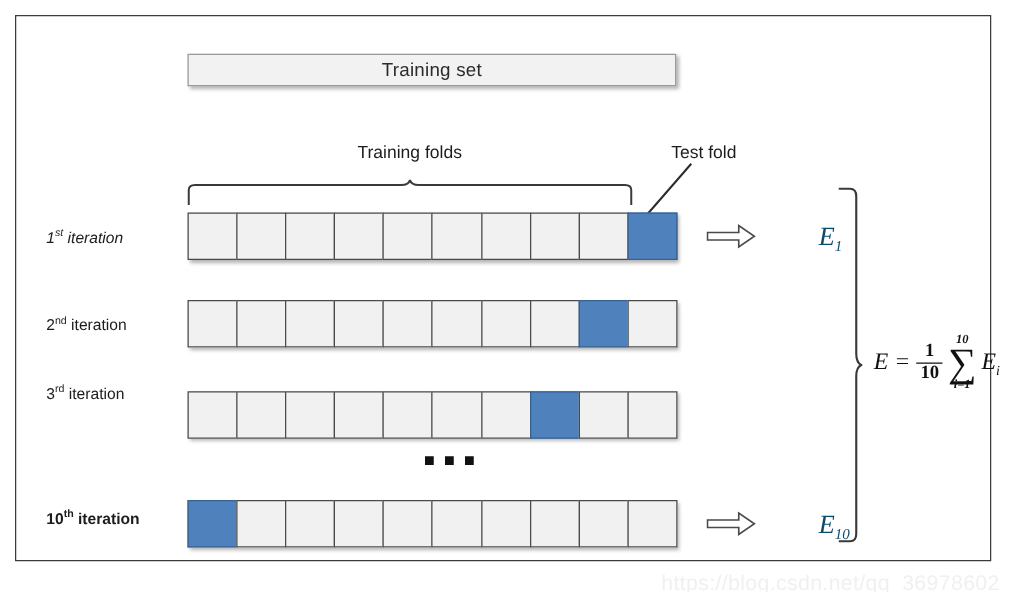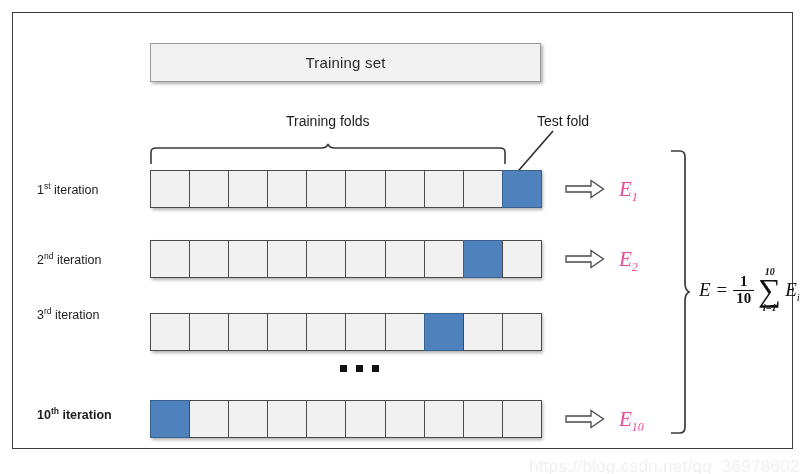--- a/index.html
+++ b/index.html
@@ -28,21 +28,21 @@
     box-sizing: border-box;
     background: #ffffff;
   }
 
   
   #training-set-box {
     position: absolute;
     left: 137px;
     top: 30px;
     width: 391px;
-    height: 39px;
+    height: 26px;
     background: #f2f2f2;
     border: 1px solid #9a9a9a;
     box-sizing: border-box;
     box-shadow: 2px 2px 3px rgba(0,0,0,0.30);
     display: flex;
     align-items: center;
     justify-content: center;
   }
   #training-set-label {
     font-size: 15px;
@@ -121,22 +121,23 @@
     display: flex;
     align-items: center;
     gap: 14px;
     height: 38px;
   }
   .block-arrow { width: 40px; height: 20px; display: block; }
   .error-term {
     font-family: "Liberation Serif", serif;
     font-style: italic;
     font-size: 21px;
-    color: #ec4899;
-    white-space: nowrap;
+    color: #0c4a6e;
+    white-space: nowrap;
+    margin-left: 36px;
   }
   .error-term sub {
     font-size: 12px;
     vertical-align: sub;
     line-height: 0;
   }
 
   
   #ellipsis-dots {
     position: absolute;
@@ -233,21 +234,21 @@
     <div class="callout-label" id="test-fold-label">Test fold</div>
 
     <svg id="training-folds-brace" viewBox="0 0 358 22" preserveAspectRatio="none">
       <path d="M2,21 L2,9 Q2,5 7,5 L172,5 Q178,5 179,1 Q180,5 186,5 L351,5 Q356,5 356,9 L356,21" fill="none" stroke="#3a3a3a" stroke-width="1.6"></path>
     </svg>
 
     <svg id="test-fold-leader" viewBox="0 0 56 50">
       <line x1="54" y1="2" x2="14" y2="48" stroke="#2b2b2b" stroke-width="1.6"></line>
     </svg>
 
-    <div class="row-label" style="top:170px;">
+    <div class="row-label" style="top:170px;font-style:italic;">
       <span>1</span><sup>st</sup><span> iteration</span>
     </div>
     <div class="iteration-row" id="row-1" style="top:157px;">
         <div class="fold-cell"></div>
         <div class="fold-cell"></div>
         <div class="fold-cell"></div>
         <div class="fold-cell"></div>
         <div class="fold-cell"></div>
         <div class="fold-cell"></div>
         <div class="fold-cell"></div>
@@ -270,26 +271,20 @@
         <div class="fold-cell"></div>
         <div class="fold-cell"></div>
         <div class="fold-cell"></div>
         <div class="fold-cell"></div>
         <div class="fold-cell"></div>
         <div class="fold-cell"></div>
         <div class="fold-cell"></div>
         <div class="fold-cell test"></div>
         <div class="fold-cell"></div>
       </div>
-    <div class="result-group" style="top:227px;">
-      <svg class="block-arrow" viewBox="0 0 40 20">
-        <path d="M1,7 L26,7 L26,1.5 L38.5,10 L26,18.5 L26,13 L1,13 Z" fill="#ffffff" stroke="#4a4a4a" stroke-width="1.3"></path>
-      </svg>
-      <span class="error-term"><span>E</span><sub>2</sub></span>
-    </div>
 
     <div class="row-label" style="top:295px;">
       <span>3</span><sup>rd</sup><span> iteration</span>
     </div>
     <div class="iteration-row" id="row-3" style="top:300px;">
         <div class="fold-cell"></div>
         <div class="fold-cell"></div>
         <div class="fold-cell"></div>
         <div class="fold-cell"></div>
         <div class="fold-cell"></div>

